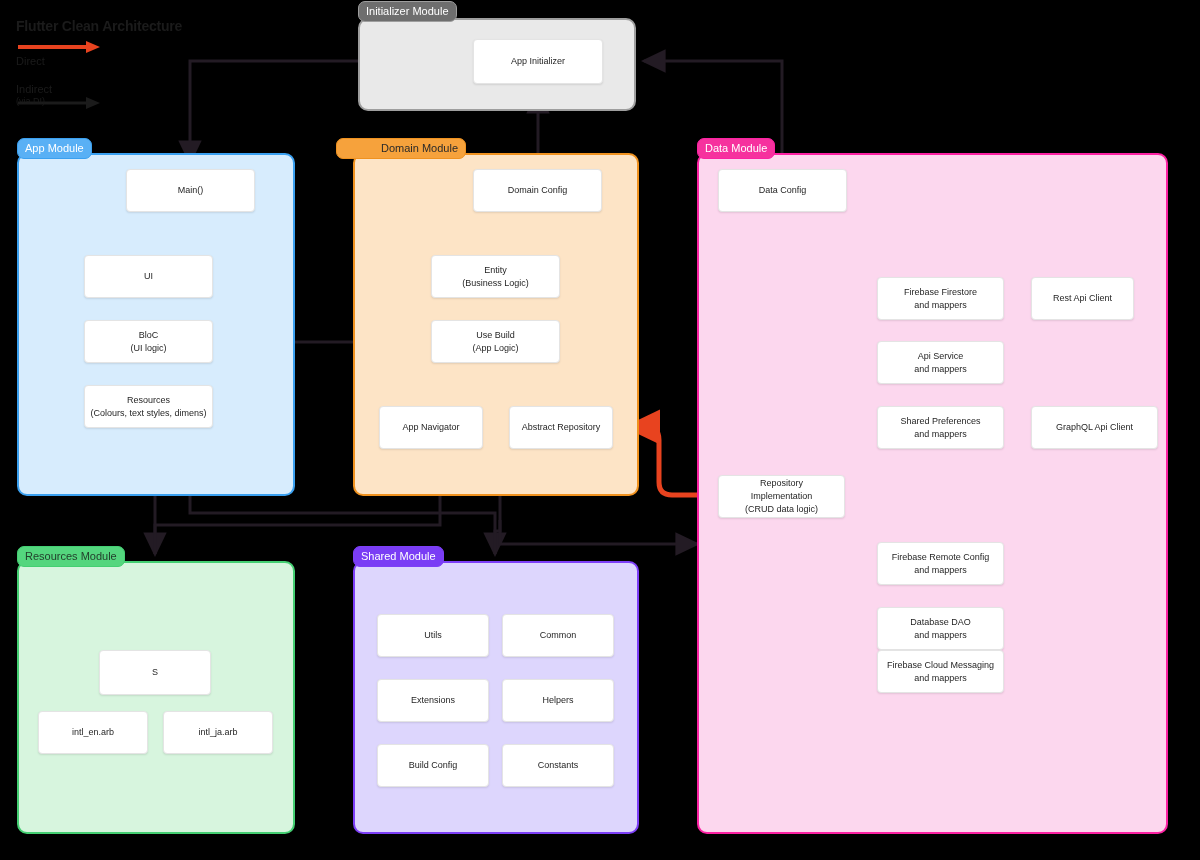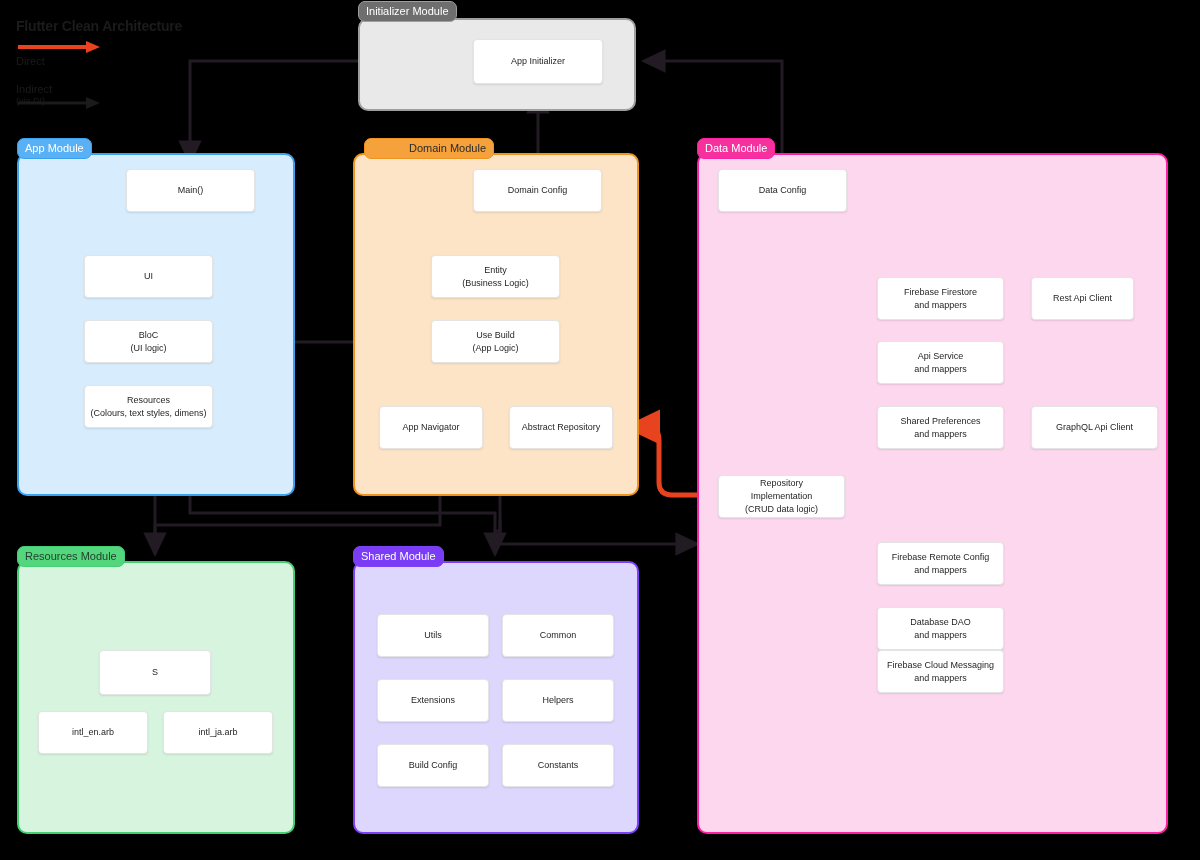--- a/index.html
+++ b/index.html
@@ -177,21 +177,21 @@
       <path d="M718,495 L672,495 Q659,495 659,482 L659,440 Q659,427 646,427 L628,427" marker-end="url(#ahr)"></path>
     </g>
   </svg>
 
   <div id="modules-host">
       <div class="module" style="left: 358px; top: 18px; width: 278px; height: 93px; background: rgb(233, 233, 233); border: 2px solid rgb(158, 158, 158);"></div>
       <div class="module-label" style="left: 358px; top: 1px; background: rgb(110, 110, 110); color: rgb(255, 255, 255); border: 1px solid rgb(158, 158, 158);">Initializer Module</div>
       <div class="module" style="left: 17px; top: 153px; width: 278px; height: 343px; background: rgb(215, 236, 253); border: 2px solid rgb(58, 160, 240);"></div>
       <div class="module-label" style="left: 17px; top: 138px; background: rgb(89, 176, 245); color: rgb(255, 255, 255); border: 1px solid rgb(58, 160, 240);">App Module</div>
       <div class="module" style="left: 353px; top: 153px; width: 286px; height: 343px; background: rgb(253, 228, 198); border: 2px solid rgb(240, 146, 31);"></div>
-      <div class="module-label" style="left: 364px; top: 138px; background: rgb(246, 162, 60); color: rgb(42, 42, 42); border: 1px solid rgb(240, 146, 31); padding-left: 44px;">Domain Module</div>
+      <div class="module-label" style="left: 336px; top: 138px; background: rgb(246, 162, 60); color: rgb(42, 42, 42); border: 1px solid rgb(240, 146, 31); padding-left: 44px;">Domain Module</div>
       <div class="module" style="left: 697px; top: 153px; width: 471px; height: 681px; background: rgb(252, 215, 238); border: 2px solid rgb(252, 33, 163);"></div>
       <div class="module-label" style="left: 697px; top: 138px; background: rgb(246, 49, 158); color: rgb(255, 255, 255); border: 1px solid rgb(252, 33, 163);">Data Module</div>
       <div class="module" style="left: 17px; top: 561px; width: 278px; height: 273px; background: rgb(215, 245, 222); border: 2px solid rgb(68, 207, 114);"></div>
       <div class="module-label" style="left: 17px; top: 546px; background: rgb(84, 214, 126); color: rgb(35, 64, 44); border: 1px solid rgb(68, 207, 114);">Resources Module</div>
       <div class="module" style="left: 353px; top: 561px; width: 286px; height: 273px; background: rgb(221, 214, 253); border: 2px solid rgb(125, 63, 247);"></div>
       <div class="module-label" style="left: 353px; top: 546px; background: rgb(122, 61, 245); color: rgb(255, 255, 255); border: 1px solid rgb(125, 63, 247);">Shared Module</div>
     </div>
 
   <div id="nodes-host">
       <div class="node" style="left: 473px; top: 39px; width: 130px; height: 45px;">

